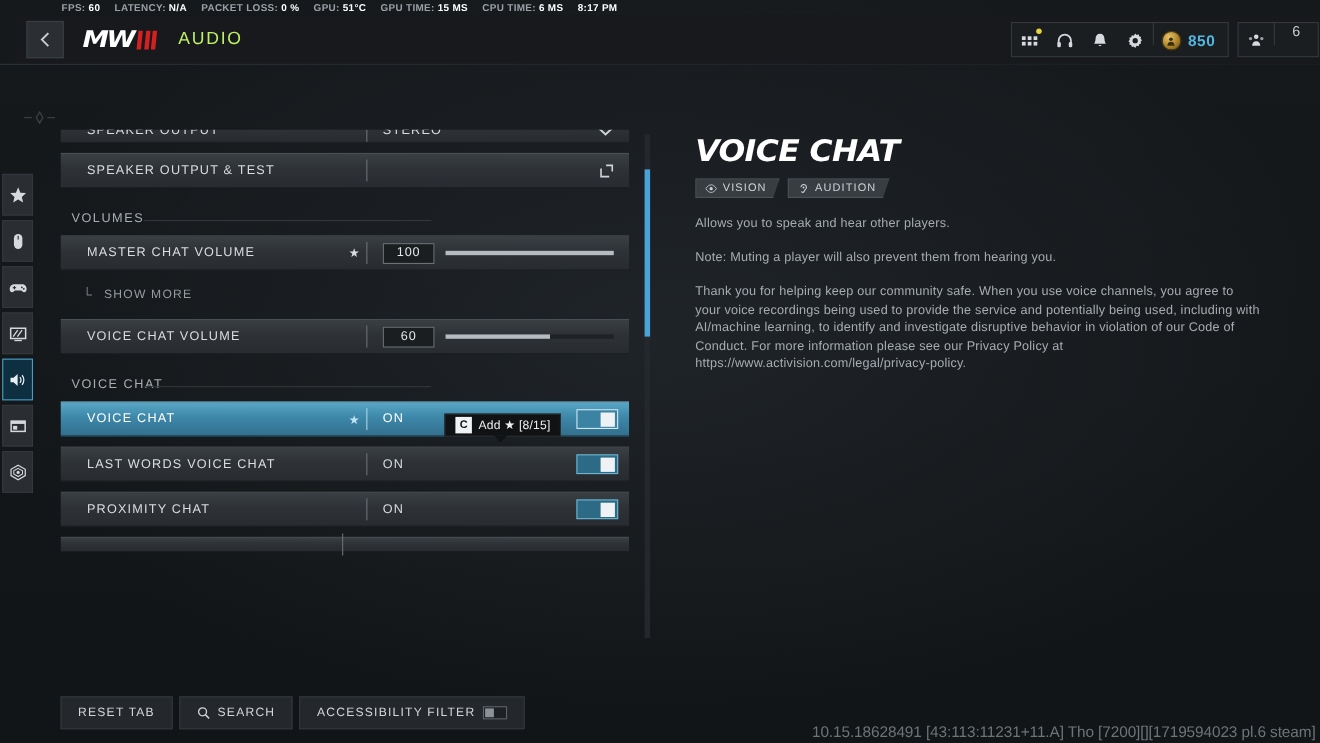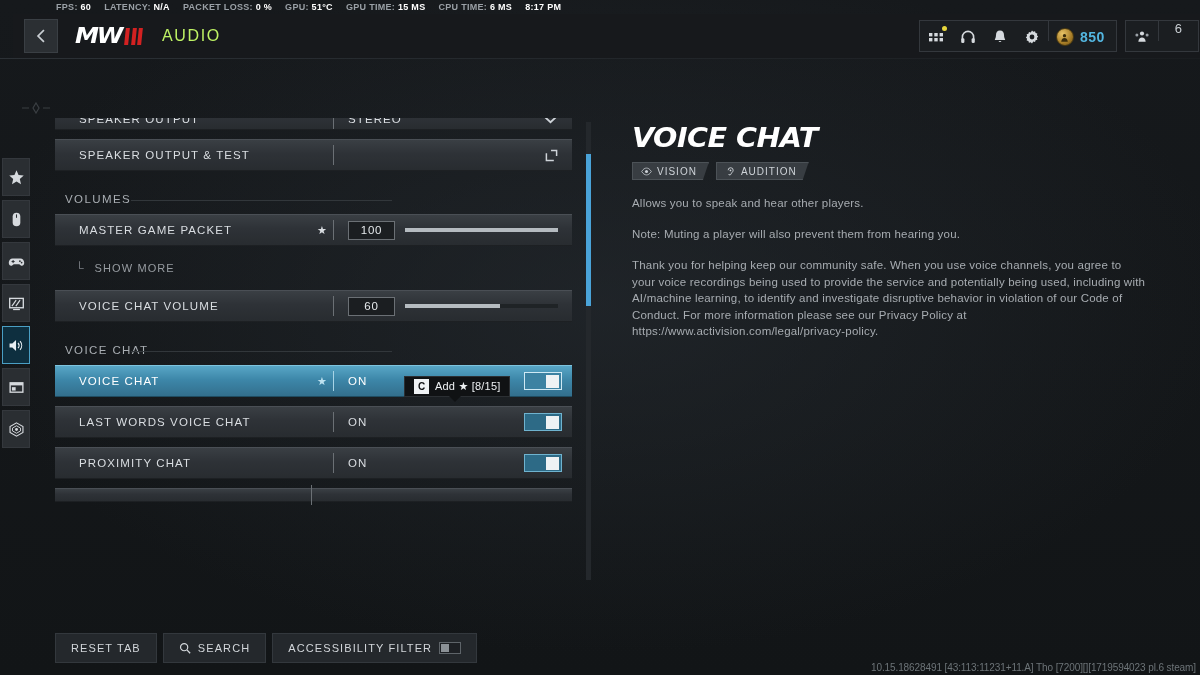--- a/index.html
+++ b/index.html
@@ -31,21 +31,21 @@
     z-index: 60;
     color: #9aa0a6;
   }
   .perf-stat { white-space: nowrap; }
   .perf-stat b { color: #ffffff; font-weight: bold; }
 
   #build-string {
     position: absolute;
     right: 4px;
     bottom: 2px;
-    font-size: 10px;
+    font-size: 14px;
     color: #6d7478;
     letter-spacing: -0.1px;
     white-space: nowrap;
     z-index: 60;
   }
 
   
   #header {
     position: absolute;
     top: 14px; left: 13px;
@@ -688,21 +688,21 @@
         <svg viewBox="0 0 14 14">
           <path d="M1.5 4.5 V12.5 H9.5" fill="none" stroke="#cfd4d9" stroke-width="1.6"></path>
           <path d="M6.5 1.5 H12.5 V7.5" fill="none" stroke="#cfd4d9" stroke-width="1.6"></path>
         </svg>
       </div>
     </div>
     <div class="section-head">
       <span>VOLUMES</span>
     </div>
     <div class="setting-row">
-      <div class="row-label">MASTER GAME PACKET</div>
+      <div class="row-label">MASTER CHAT VOLUME</div>
       <div class="row-star">★</div>
       <div class="row-sep"></div>
       <div class="num-box">100</div>
       <div class="slider-track">
         <div class="slider-fill" style="width: 100%;"></div>
       </div>
     </div>
     <div class="show-more">
       <span class="elbow">└</span>
       <span>SHOW MORE</span>

